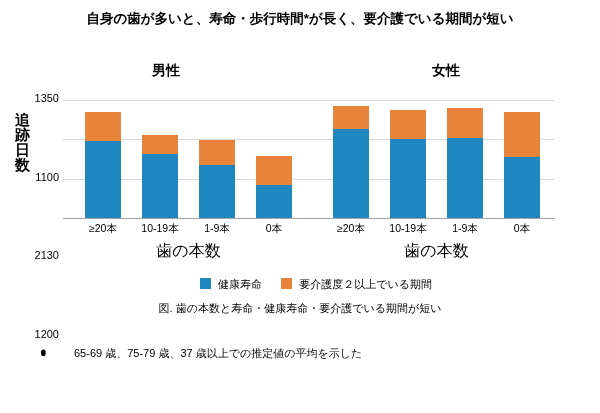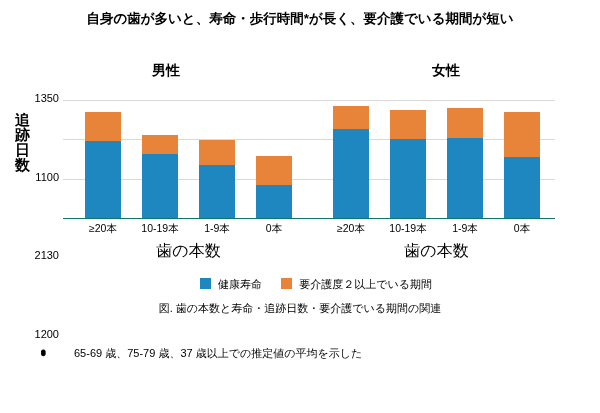--- a/index.html
+++ b/index.html
@@ -58,21 +58,21 @@
     left: 0;
     width: 492px;
     height: 1px;
     background: #d9d9d9;
   }
   .axisline {
     position: absolute;
     left: 0;
     width: 492px;
     height: 1px;
-    background: #0f766e;
+    background: #a3a3a3;
   }
   .ytick {
     position: absolute;
     right: 100%;
     margin-right: 4px;
     font-size: 11px;
     transform: translateY(-8px);
     white-space: nowrap;
     text-align: right;
     width: 40px;
@@ -234,21 +234,21 @@
   <span class="item">
     <span class="swatch sw-health"></span>
     <span>健康寿命</span>
   </span>
   <span class="item">
     <span class="swatch sw-care"></span>
     <span>要介護度２以上でいる期間</span>
   </span>
 </div>
 
-<div id="figcaption">図. 歯の本数と寿命・追跡日数・要介護でいる期間の関連</div>
+<div id="figcaption">図. 歯の本数と寿命・健康寿命・要介護でいる期間が短い</div>
 
 <div id="notes">
     <div class="note">
       <span class="bullet">●</span>
     </div>
     <div class="note">
       <span class="bullet">●</span>
       <span class="note-line">65-69 歳、75-79 歳、37 歳以上での推定値の平均を示した</span>
     </div>
   </div>

